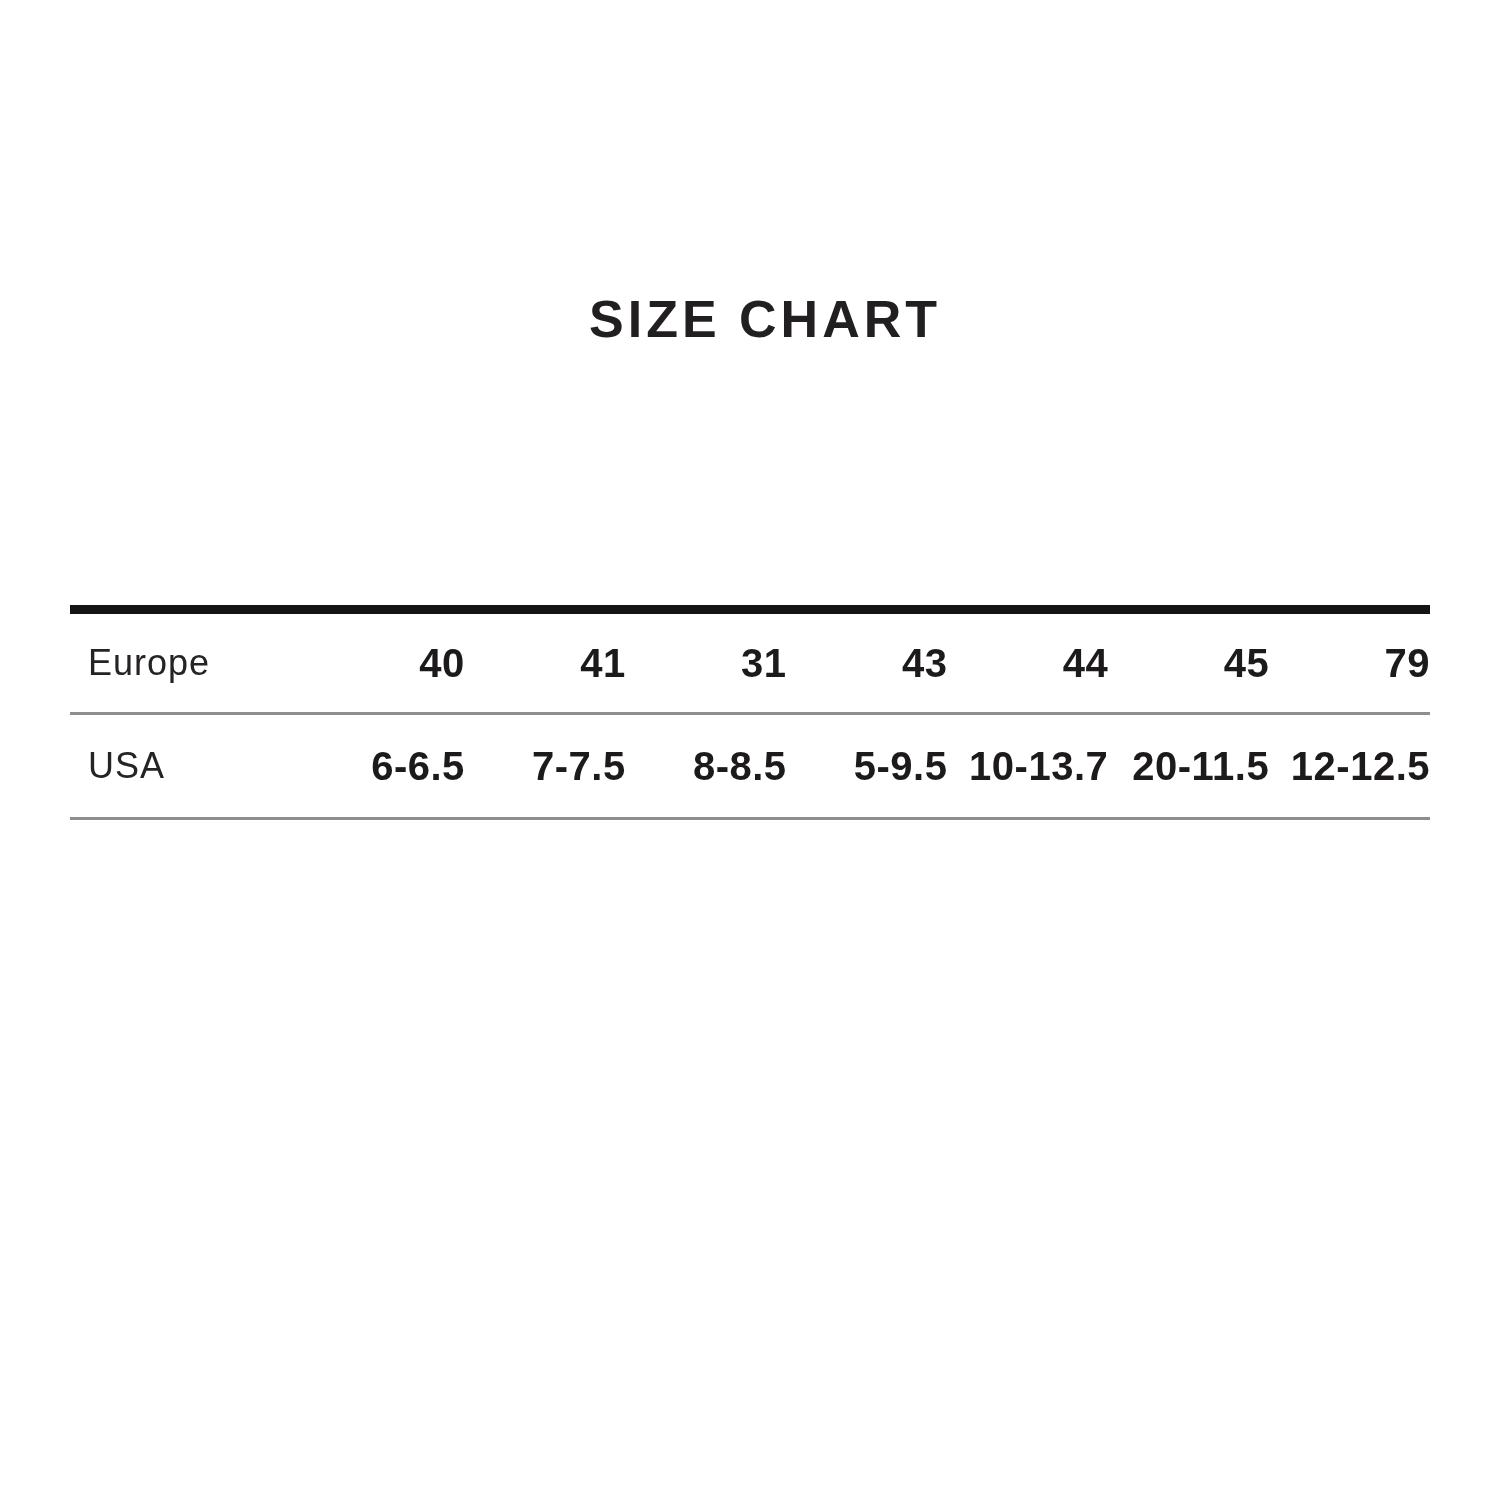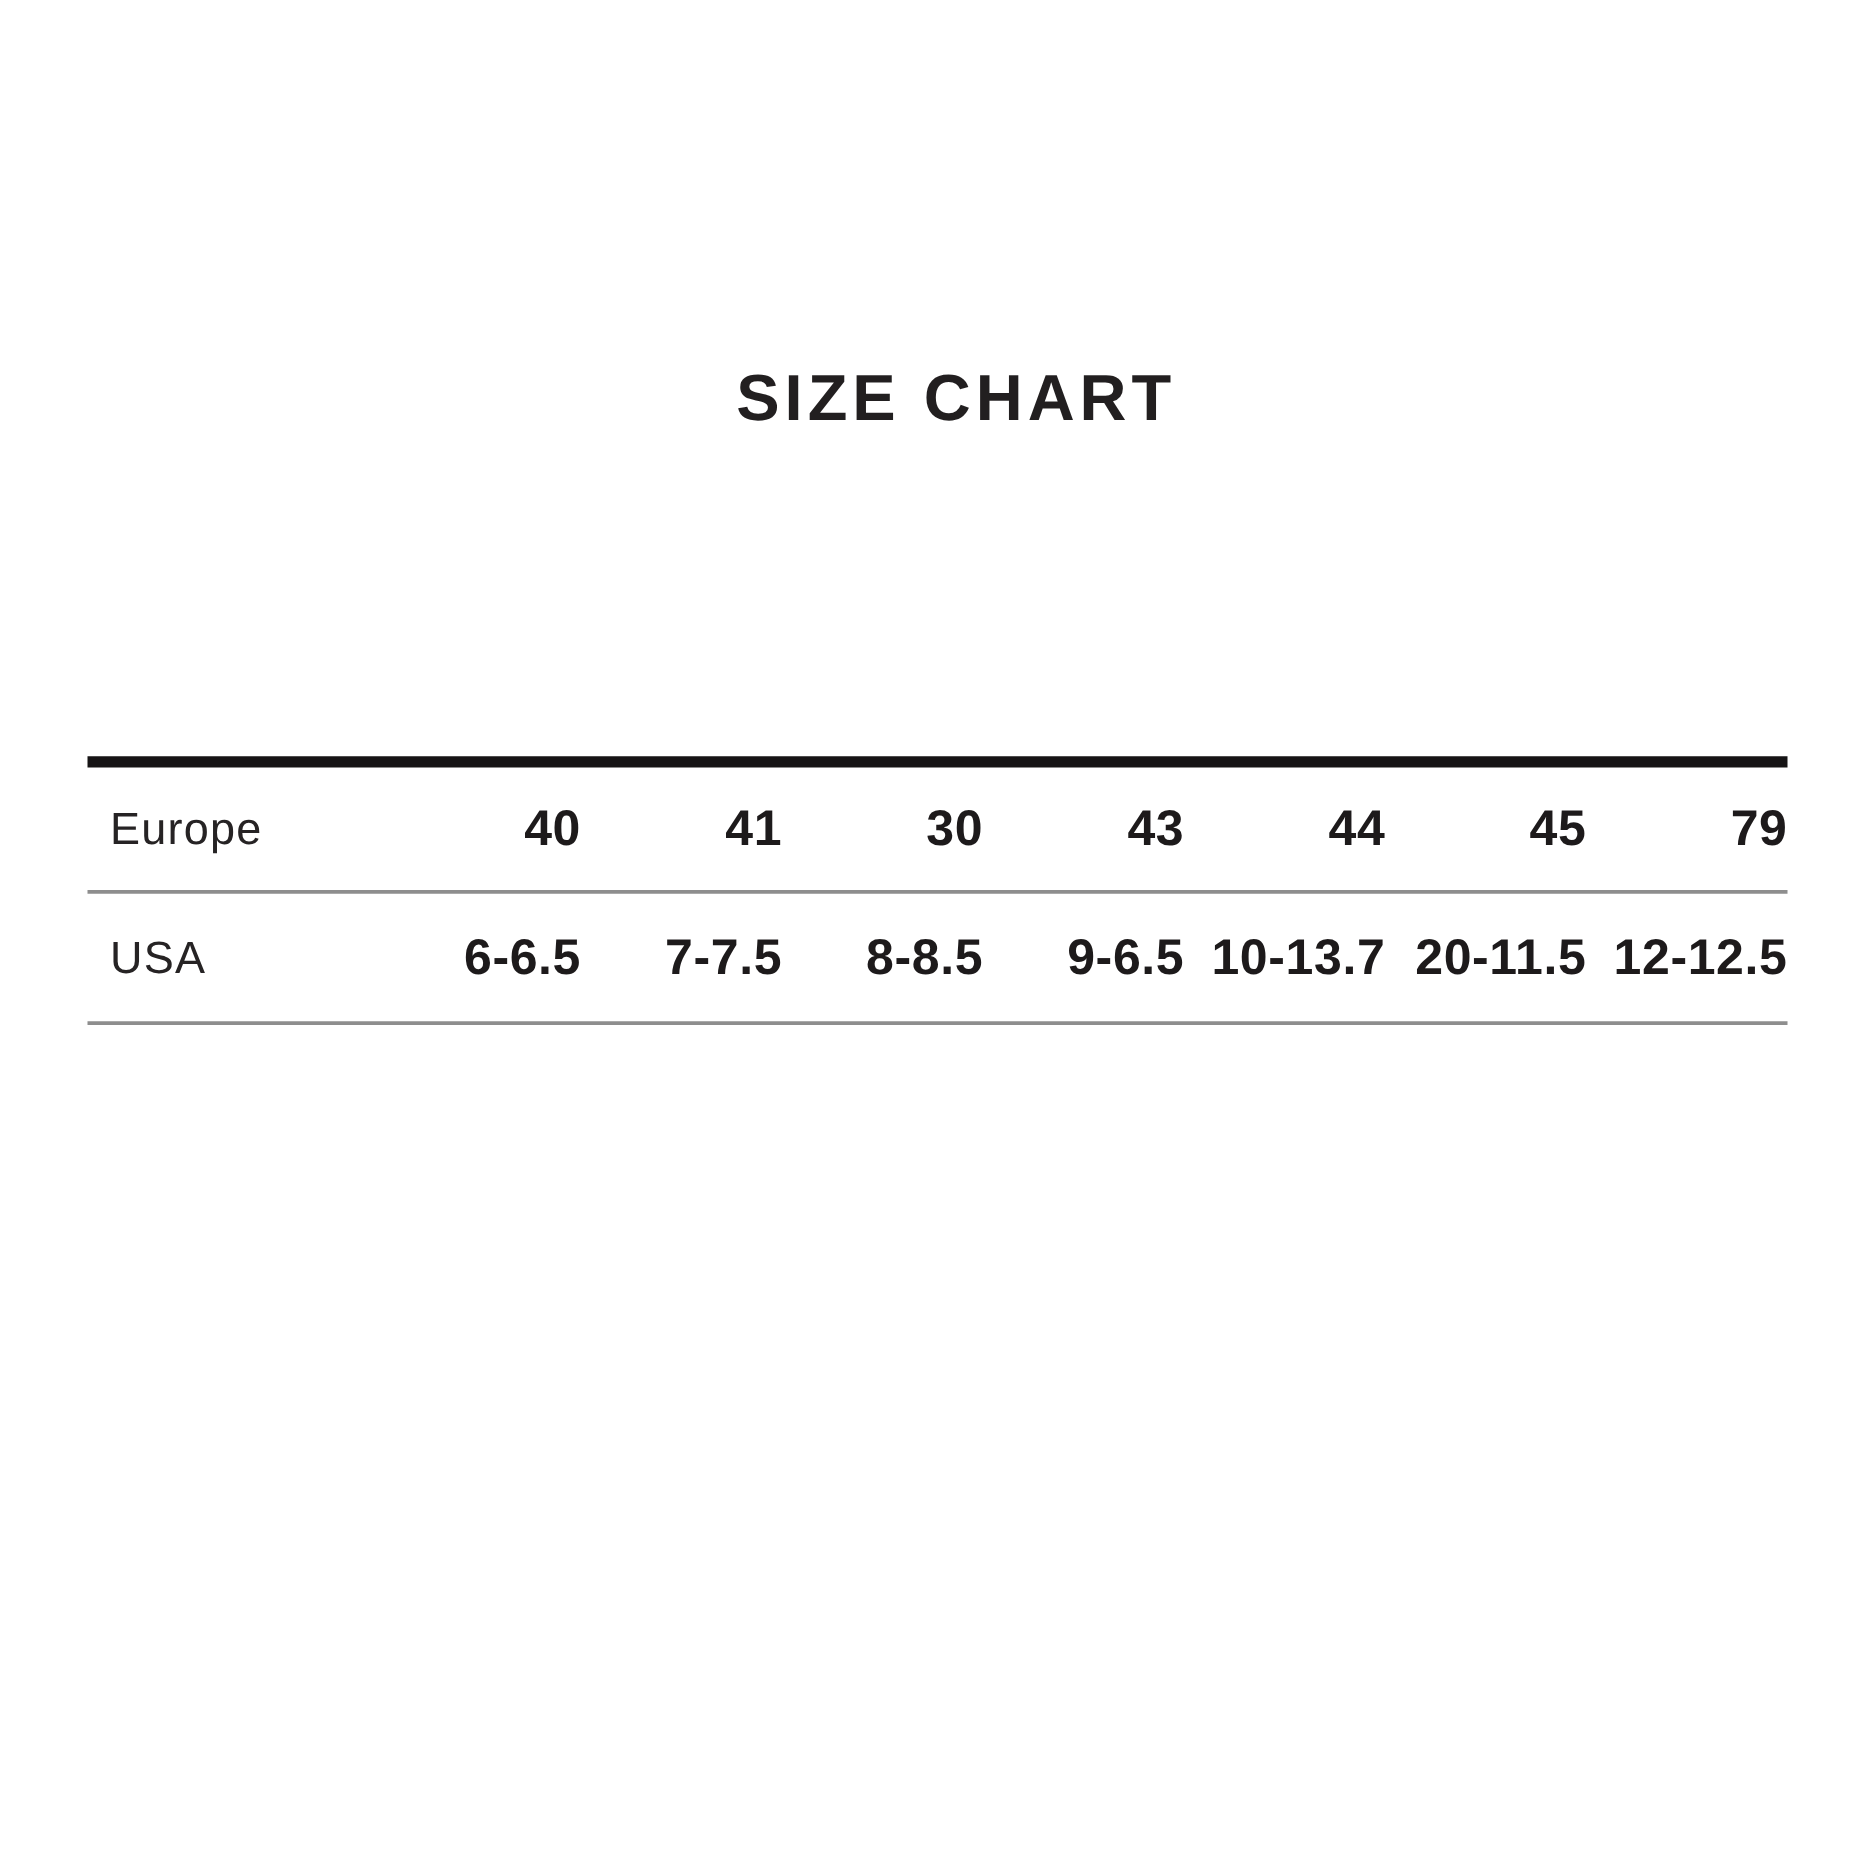--- a/index.html
+++ b/index.html
@@ -63,32 +63,32 @@
 <div class="page">
 
   <div class="chart-title">SIZE CHART</div>
 
   <div class="size-table">
 
     <div class="size-row row-europe">
       <div class="row-label">Europe</div>
       <div class="size-cell">40</div>
       <div class="size-cell">41</div>
-      <div class="size-cell">30</div>
+      <div class="size-cell">31</div>
       <div class="size-cell">43</div>
       <div class="size-cell">44</div>
       <div class="size-cell">45</div>
       <div class="size-cell">79</div>
     </div>
 
     <div class="size-row row-usa">
       <div class="row-label">USA</div>
       <div class="size-cell">6-6.5</div>
       <div class="size-cell">7-7.5</div>
       <div class="size-cell">8-8.5</div>
-      <div class="size-cell">9-6.5</div>
+      <div class="size-cell">5-9.5</div>
       <div class="size-cell">10-13.7</div>
       <div class="size-cell">20-11.5</div>
       <div class="size-cell">12-12.5</div>
     </div>
 
   </div>
 </div>
 
 </body></html>

